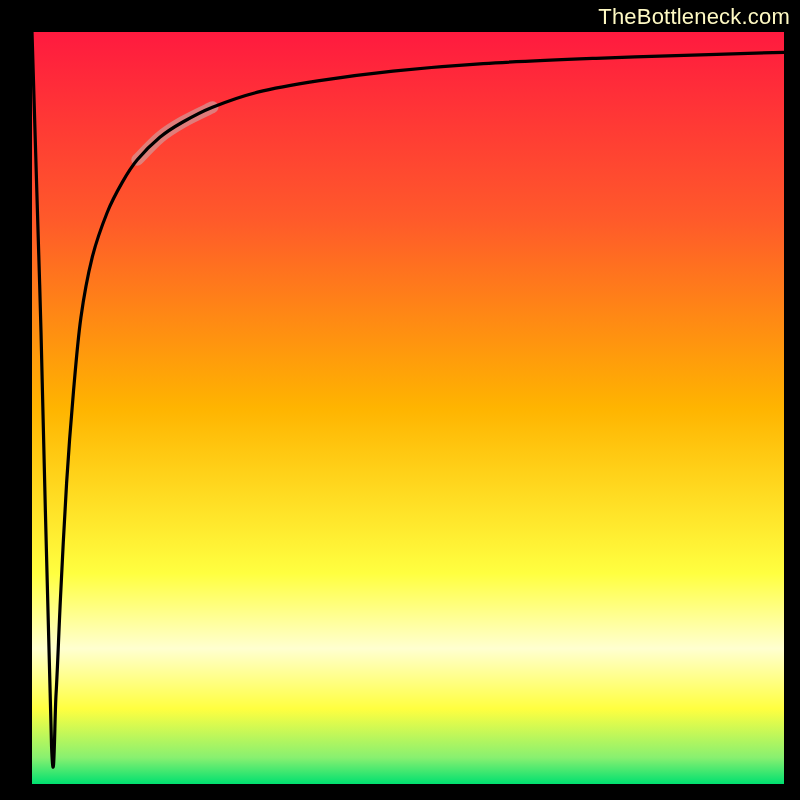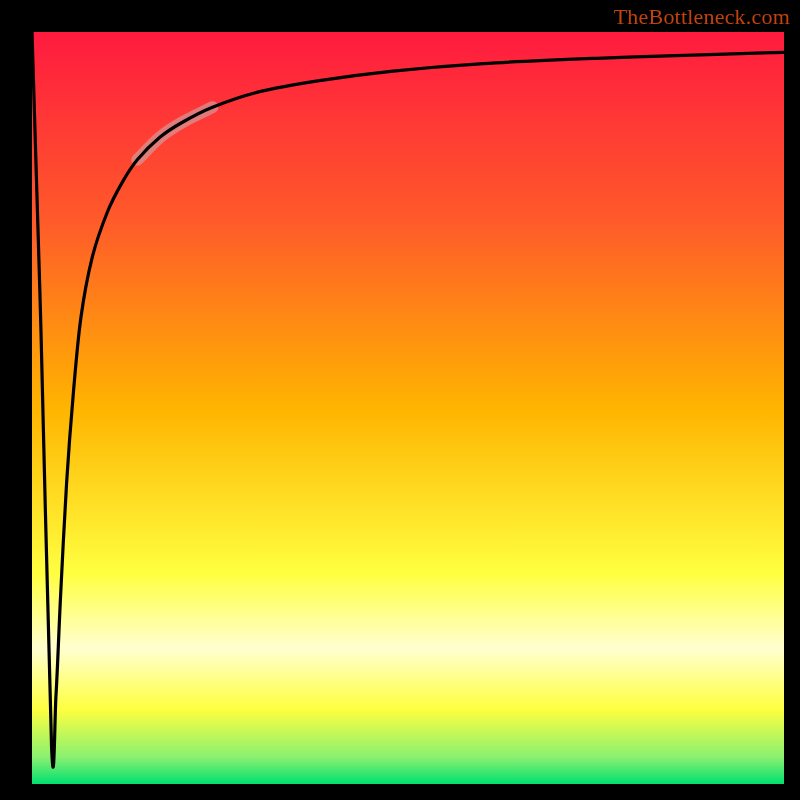--- a/index.html
+++ b/index.html
@@ -14,26 +14,25 @@
   .frame {
     position: relative;
     width: 800px;
     height: 800px;
     background: #000;
   }
   .watermark {
     position: absolute;
     top: 4px;
     right: 10px;
-    color: #c2410c;
+    color: #fef9c3;
     font-size: 22px;
     font-weight: 500;
     letter-spacing: 0.2px;
     z-index: 10;
-    font-family: Liberation Serif, serif;
   }
   .plot {
     position: absolute;
     left: 32px;
     top: 32px;
     width: 752px;
     height: 752px;
     overflow: hidden;
     z-index: 2;
   }

